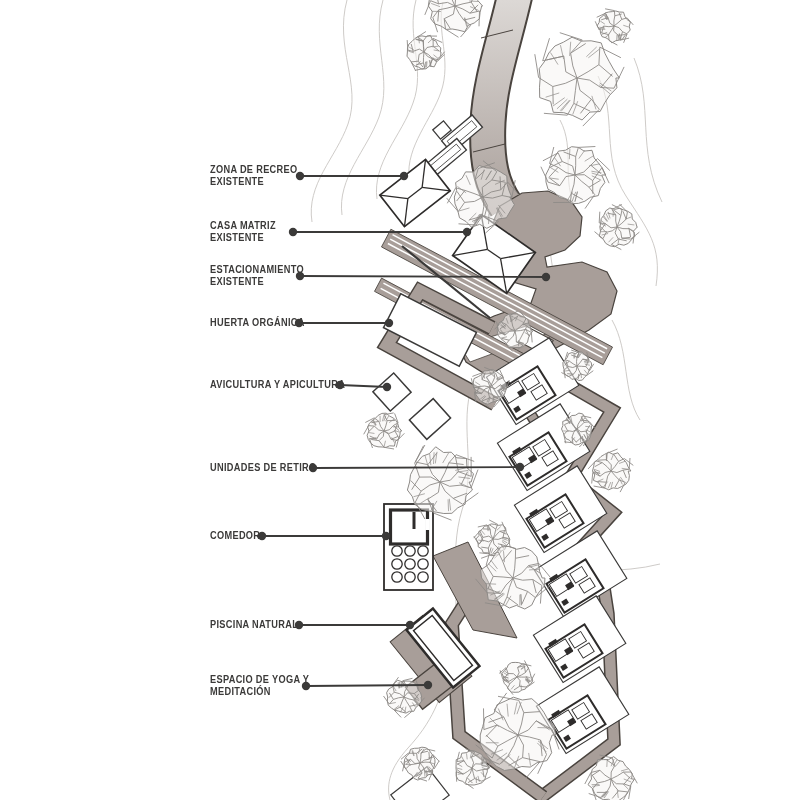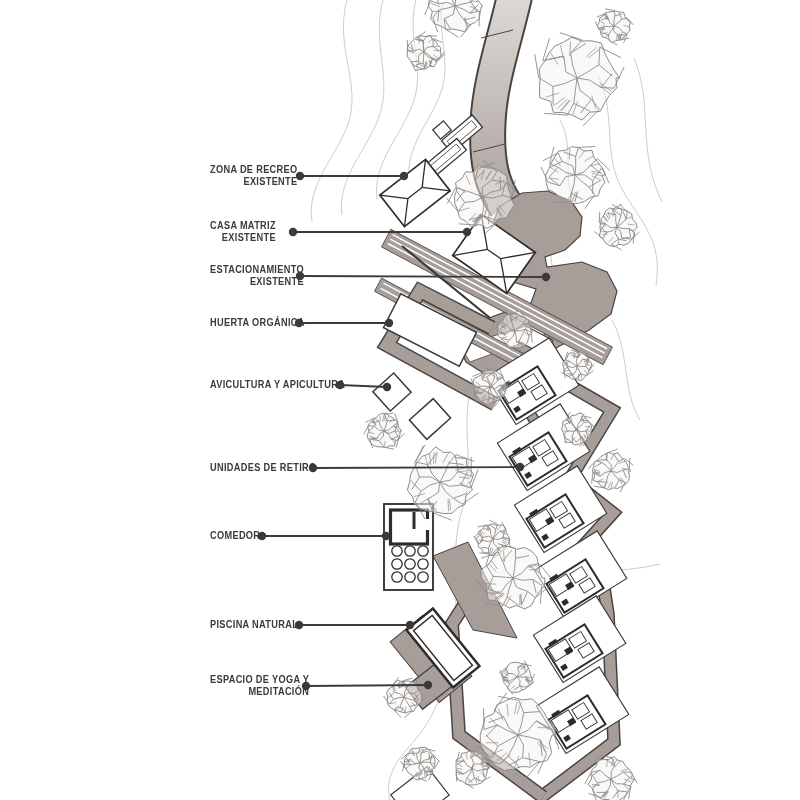--- a/index.html
+++ b/index.html
@@ -1,17 +1,17 @@
 <!DOCTYPE html>
 <html><head>
 <meta charset="utf-8">
 <style>
   html,body{margin:0;padding:0;background:#fff;}
   .stage{position:relative;width:800px;height:800px;background:#fff;overflow:hidden;
-         font-family:"Liberation Sans",sans-serif;text-align:right;}
+         font-family:"Liberation Sans",sans-serif;}
   #plan-svg{position:absolute;left:0;top:0;}
   #labels{position:absolute;left:0;top:0;width:800px;height:800px;pointer-events:none;}
   .lbl{position:absolute;font:700 11.5px "Liberation Sans",sans-serif;color:#3b3a39;
        letter-spacing:.4px;line-height:12px;white-space:nowrap;
        transform:scaleX(.8);transform-origin:left center;}
 </style>
 </head>
 <body>
 
 <div class="stage">

